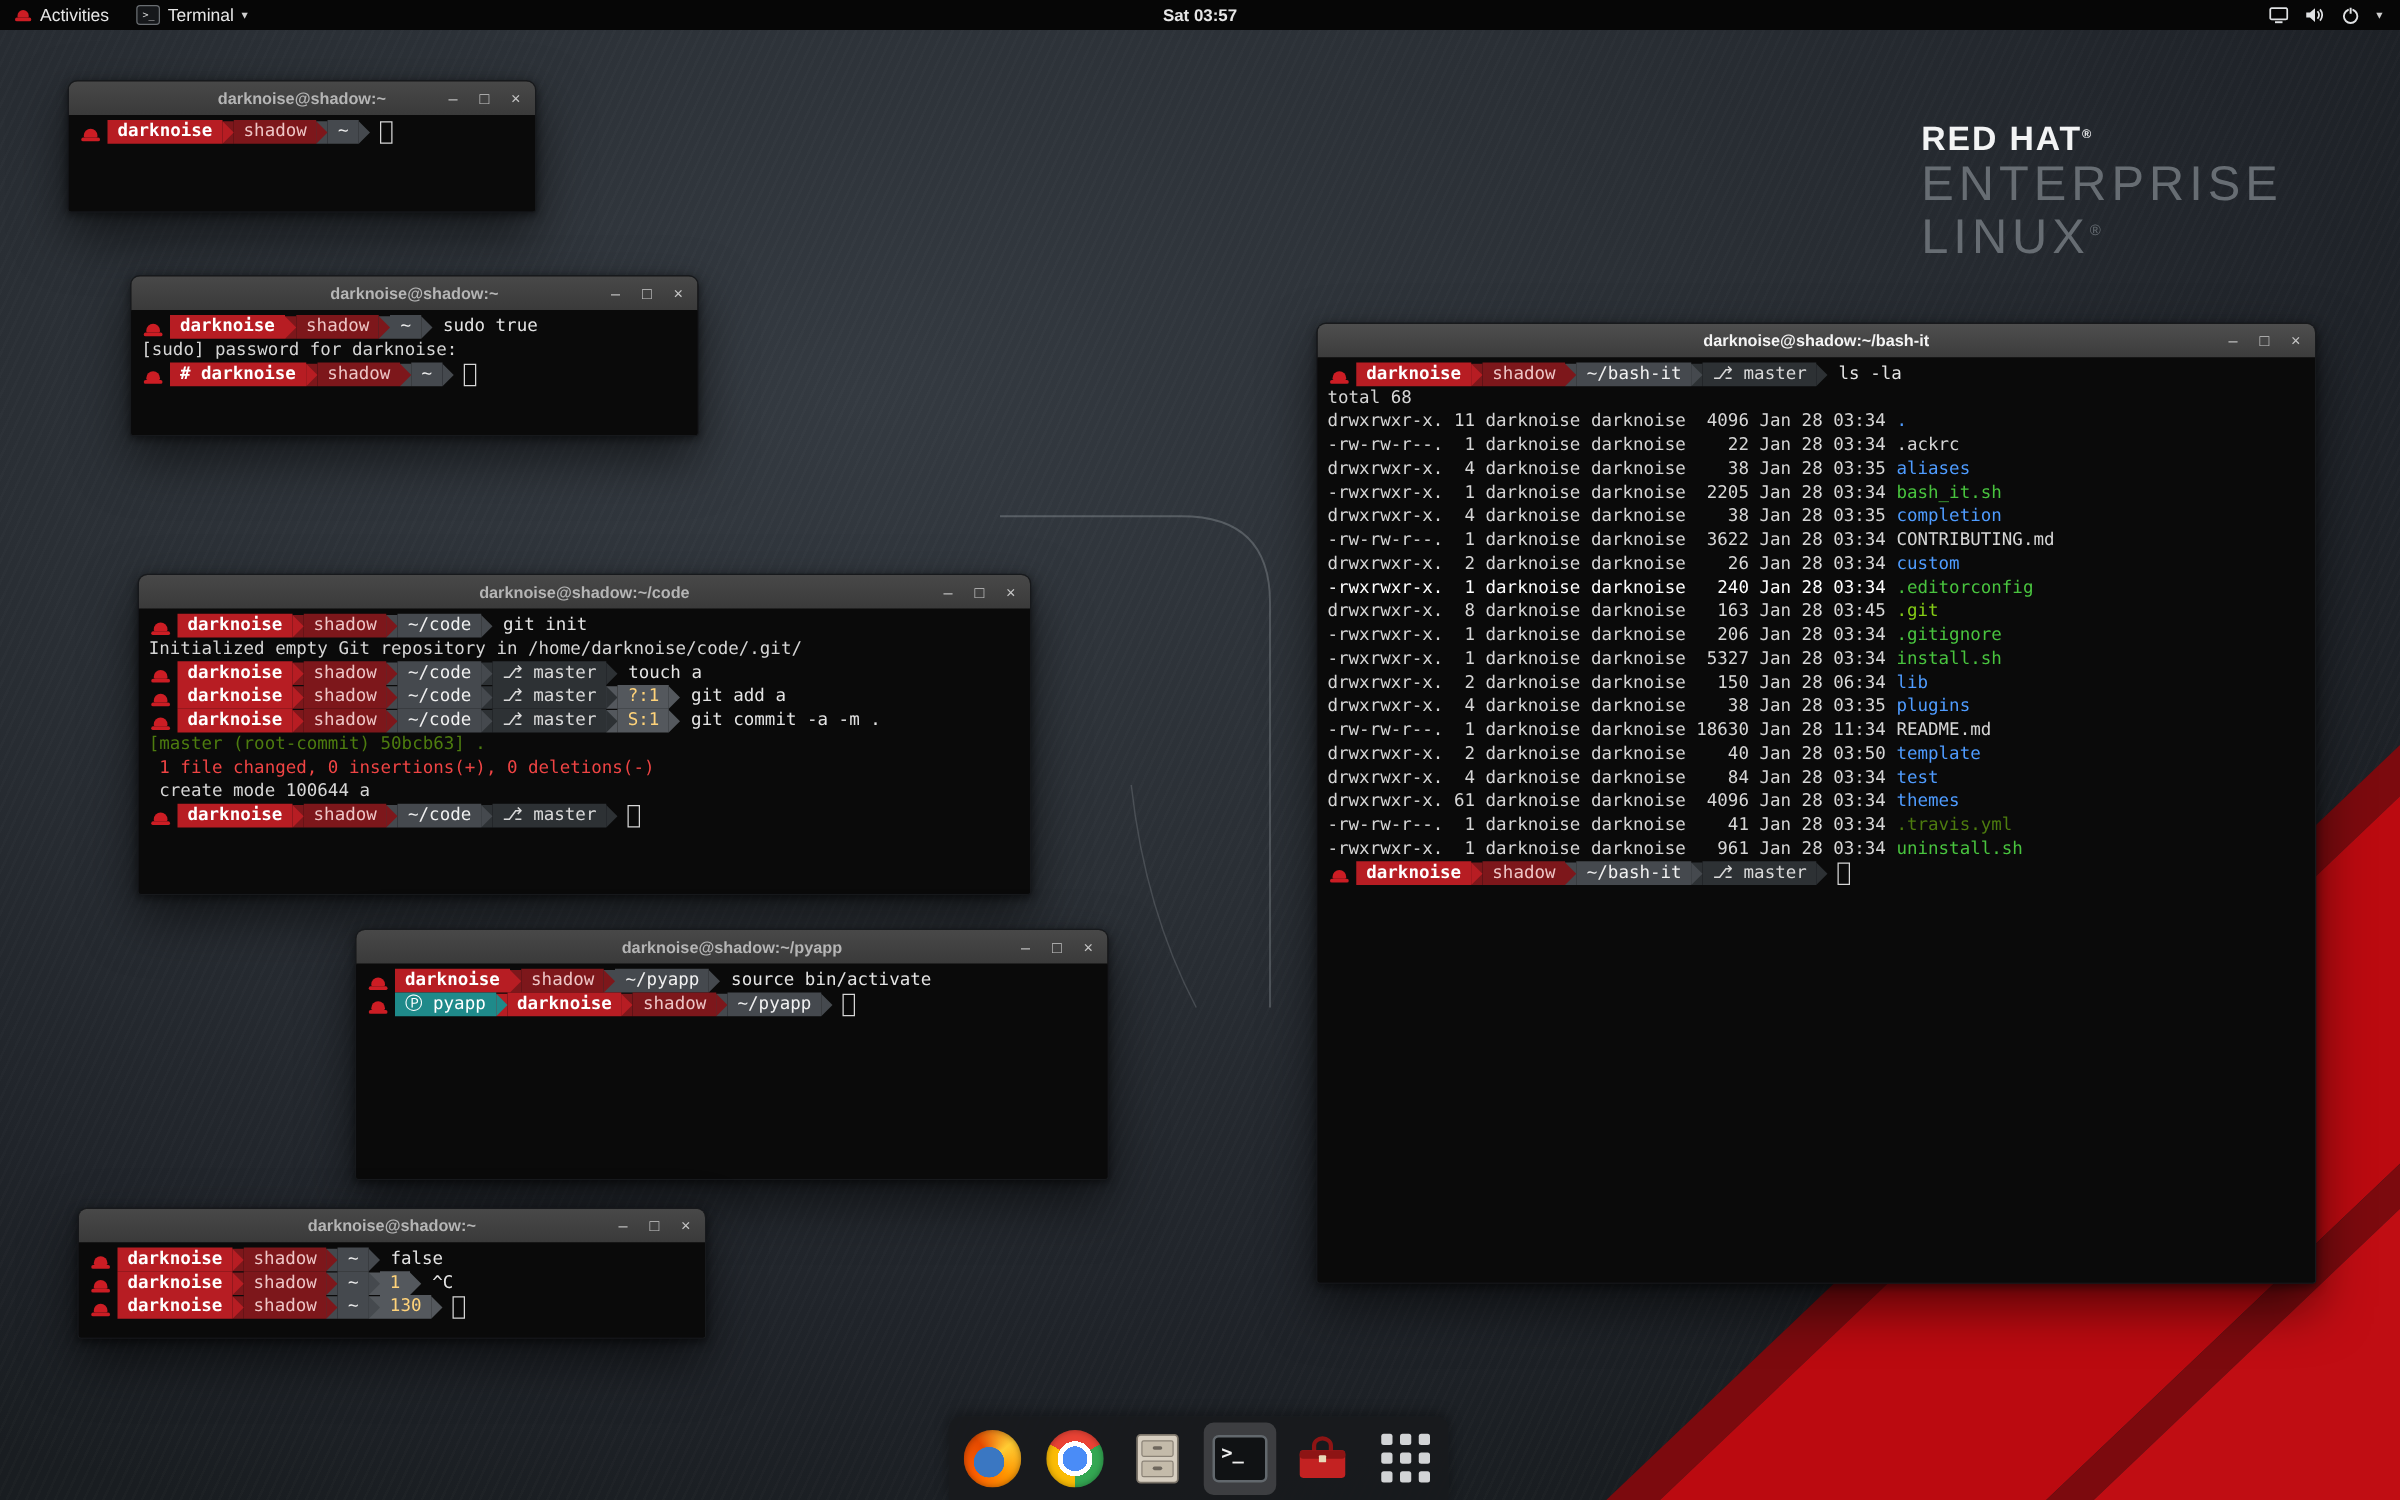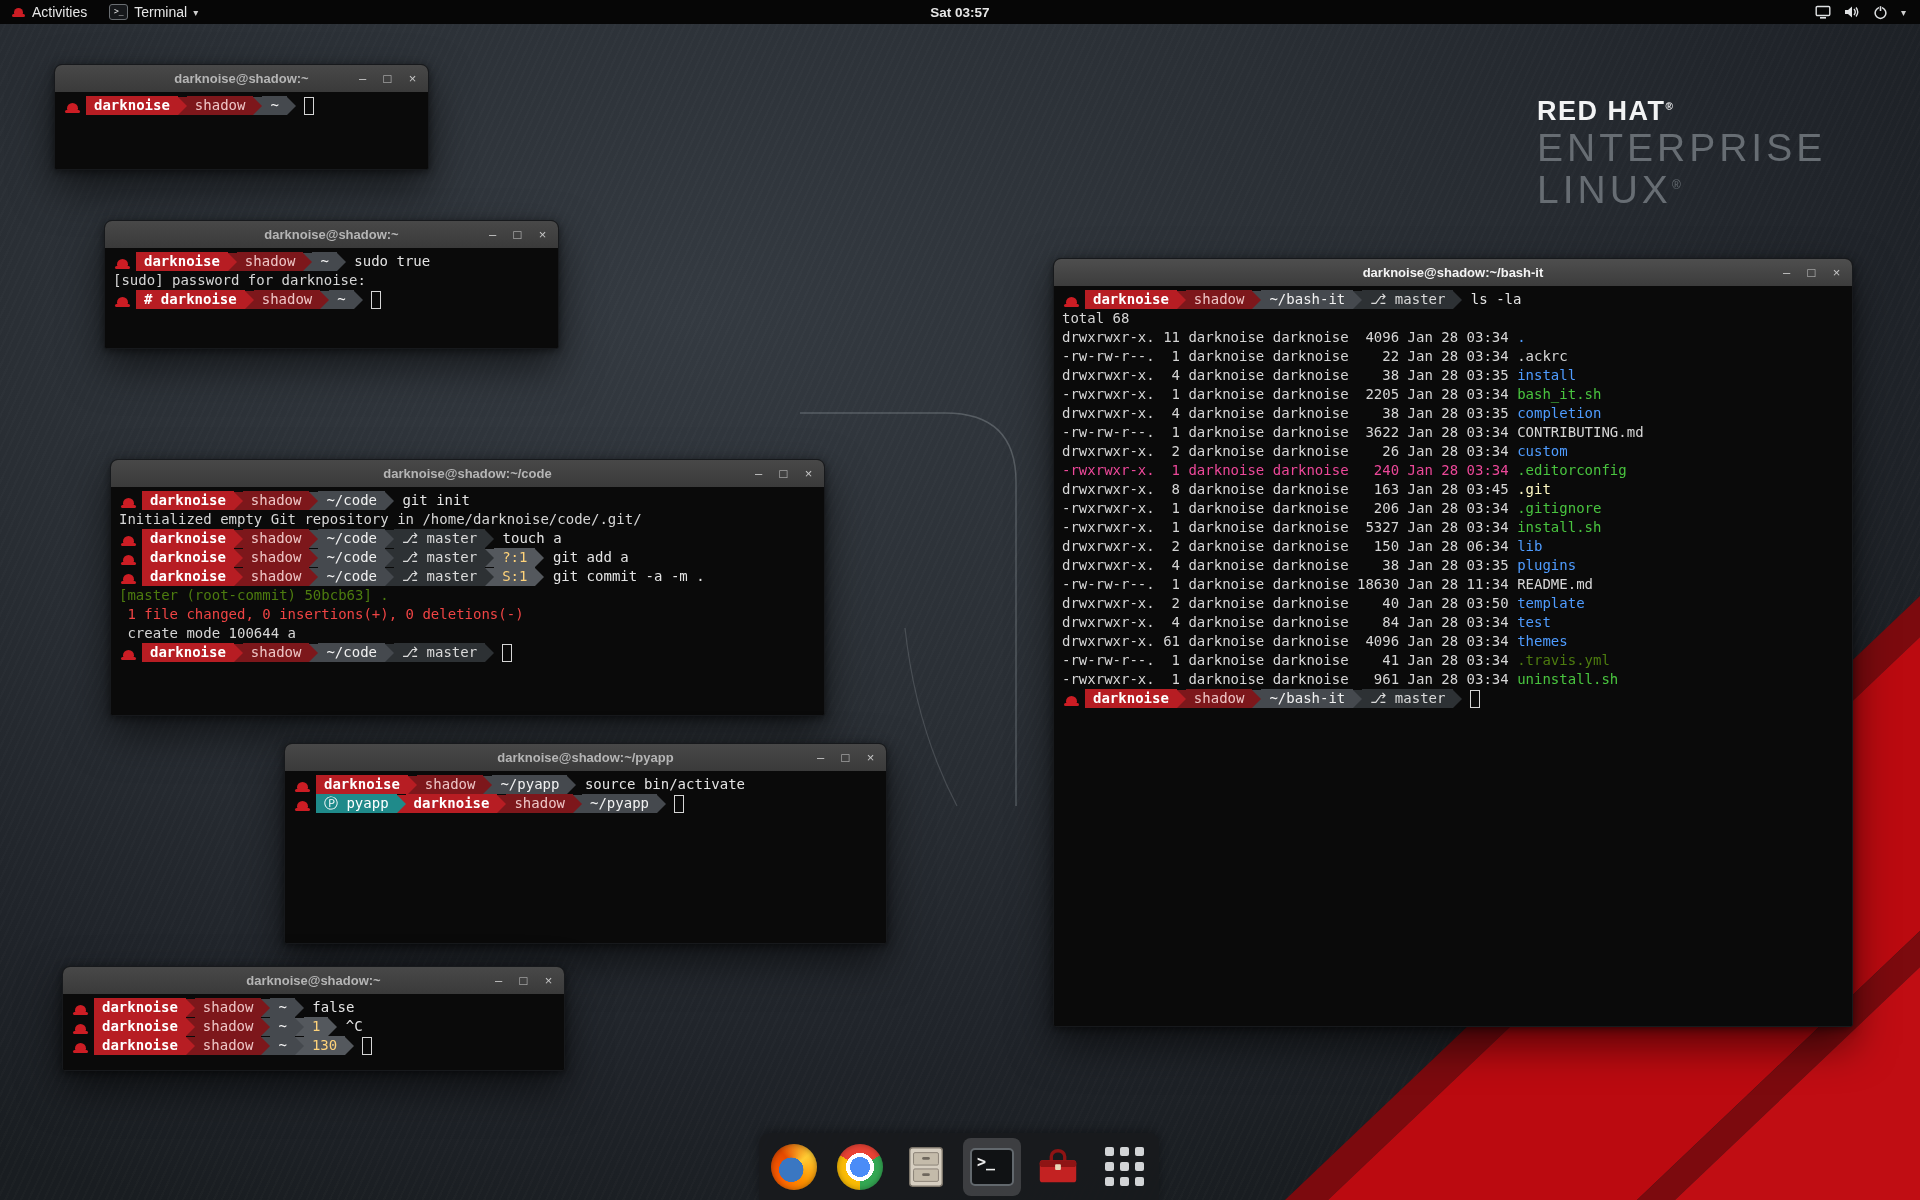--- a/index.html
+++ b/index.html
@@ -227,27 +227,27 @@
       <span class="wbtn">–</span>
       <span class="wbtn">□</span>
       <span class="wbtn">×</span>
     </span>
   </div>
   <div class="termbody">
       <div class="tline"><span class="hat"></span><span class="seg plseg" style="background-color: rgb(183, 29, 35); color: rgb(255, 255, 255); font-weight: bold;">darknoise</span><span class="pl-arrow" style="border-left-color: rgb(183, 29, 35); background-color: rgb(125, 23, 27);"></span><span class="seg plseg" style="background-color: rgb(125, 23, 27); color: rgb(238, 198, 198);">shadow</span><span class="pl-arrow" style="border-left-color: rgb(125, 23, 27); background-color: rgb(69, 73, 78);"></span><span class="seg plseg" style="background-color: rgb(69, 73, 78); color: rgb(241, 241, 241);">~/bash-it</span><span class="pl-arrow" style="border-left-color: rgb(69, 73, 78); background-color: rgb(45, 49, 52);"></span><span class="seg plseg" style="background-color: rgb(45, 49, 52); color: rgb(218, 218, 218);">⎇ master</span><span class="pl-arrow" style="border-left-color: rgb(45, 49, 52);"></span><span class="seg" style="color: rgb(228, 228, 228);"> ls -la</span></div>
       <div class="tline"><span class="seg" style="color: rgb(214, 214, 214);">total 68</span></div>
       <div class="tline"><span class="seg" style="color: rgb(214, 214, 214);">drwxrwxr-x. 11 darknoise darknoise  4096 Jan 28 03:34 </span><span class="seg" style="color: rgb(79, 156, 255);">.</span></div>
       <div class="tline"><span class="seg" style="color: rgb(214, 214, 214);">-rw-rw-r--.  1 darknoise darknoise    22 Jan 28 03:34 </span><span class="seg" style="color: rgb(214, 214, 214);">.ackrc</span></div>
-      <div class="tline"><span class="seg" style="color: rgb(214, 214, 214);">drwxrwxr-x.  4 darknoise darknoise    38 Jan 28 03:35 </span><span class="seg" style="color: rgb(79, 156, 255);">install</span></div>
+      <div class="tline"><span class="seg" style="color: rgb(214, 214, 214);">drwxrwxr-x.  4 darknoise darknoise    38 Jan 28 03:35 </span><span class="seg" style="color: rgb(79, 156, 255);">aliases</span></div>
       <div class="tline"><span class="seg" style="color: rgb(214, 214, 214);">-rwxrwxr-x.  1 darknoise darknoise  2205 Jan 28 03:34 </span><span class="seg" style="color: rgb(73, 196, 63);">bash_it.sh</span></div>
       <div class="tline"><span class="seg" style="color: rgb(214, 214, 214);">drwxrwxr-x.  4 darknoise darknoise    38 Jan 28 03:35 </span><span class="seg" style="color: rgb(79, 156, 255);">completion</span></div>
       <div class="tline"><span class="seg" style="color: rgb(214, 214, 214);">-rw-rw-r--.  1 darknoise darknoise  3622 Jan 28 03:34 </span><span class="seg" style="color: rgb(214, 214, 214);">CONTRIBUTING.md</span></div>
       <div class="tline"><span class="seg" style="color: rgb(214, 214, 214);">drwxrwxr-x.  2 darknoise darknoise    26 Jan 28 03:34 </span><span class="seg" style="color: rgb(79, 156, 255);">custom</span></div>
-      <div class="tline"><span class="seg" style="color: #ec4899;">-rwxrwxr-x.  1 darknoise darknoise   240 Jan 28 03:34 </span><span class="seg" style="color: rgb(73, 196, 63);">.editorconfig</span></div>
-      <div class="tline"><span class="seg" style="color: rgb(214, 214, 214);">drwxrwxr-x.  8 darknoise darknoise   163 Jan 28 03:45 </span><span class="seg" style="color: #fef9c3; margin-top: 32px;">.git</span></div>
+      <div class="tline"><span class="seg" style="color: #ffffff;">-rwxrwxr-x.  1 darknoise darknoise   240 Jan 28 03:34 </span><span class="seg" style="color: rgb(73, 196, 63);">.editorconfig</span></div>
+      <div class="tline"><span class="seg" style="color: rgb(214, 214, 214);">drwxrwxr-x.  8 darknoise darknoise   163 Jan 28 03:45 </span><span class="seg" style="color: #84cc16; margin-top: 32px;">.git</span></div>
       <div class="tline"><span class="seg" style="color: rgb(214, 214, 214);">-rwxrwxr-x.  1 darknoise darknoise   206 Jan 28 03:34 </span><span class="seg" style="color: rgb(73, 196, 63);">.gitignore</span></div>
       <div class="tline"><span class="seg" style="color: rgb(214, 214, 214);">-rwxrwxr-x.  1 darknoise darknoise  5327 Jan 28 03:34 </span><span class="seg" style="color: rgb(73, 196, 63);">install.sh</span></div>
       <div class="tline"><span class="seg" style="color: rgb(214, 214, 214);">drwxrwxr-x.  2 darknoise darknoise   150 Jan 28 06:34 </span><span class="seg" style="color: rgb(79, 156, 255);">lib</span></div>
       <div class="tline"><span class="seg" style="color: rgb(214, 214, 214);">drwxrwxr-x.  4 darknoise darknoise    38 Jan 28 03:35 </span><span class="seg" style="color: rgb(79, 156, 255);">plugins</span></div>
       <div class="tline"><span class="seg" style="color: rgb(214, 214, 214);">-rw-rw-r--.  1 darknoise darknoise 18630 Jan 28 11:34 </span><span class="seg" style="color: rgb(214, 214, 214);">README.md</span></div>
       <div class="tline"><span class="seg" style="color: rgb(214, 214, 214);">drwxrwxr-x.  2 darknoise darknoise    40 Jan 28 03:50 </span><span class="seg" style="color: rgb(79, 156, 255);">template</span></div>
       <div class="tline"><span class="seg" style="color: rgb(214, 214, 214);">drwxrwxr-x.  4 darknoise darknoise    84 Jan 28 03:34 </span><span class="seg" style="color: rgb(79, 156, 255);">test</span></div>
       <div class="tline"><span class="seg" style="color: rgb(214, 214, 214);">drwxrwxr-x. 61 darknoise darknoise  4096 Jan 28 03:34 </span><span class="seg" style="color: rgb(79, 156, 255);">themes</span></div>
       <div class="tline"><span class="seg" style="color: rgb(214, 214, 214);">-rw-rw-r--.  1 darknoise darknoise    41 Jan 28 03:34 </span><span class="seg" style="color: #4d7c0f; margin-top: 20px;">.travis.yml</span></div>
       <div class="tline"><span class="seg" style="color: rgb(214, 214, 214);">-rwxrwxr-x.  1 darknoise darknoise   961 Jan 28 03:34 </span><span class="seg" style="color: rgb(73, 196, 63);">uninstall.sh</span></div>

